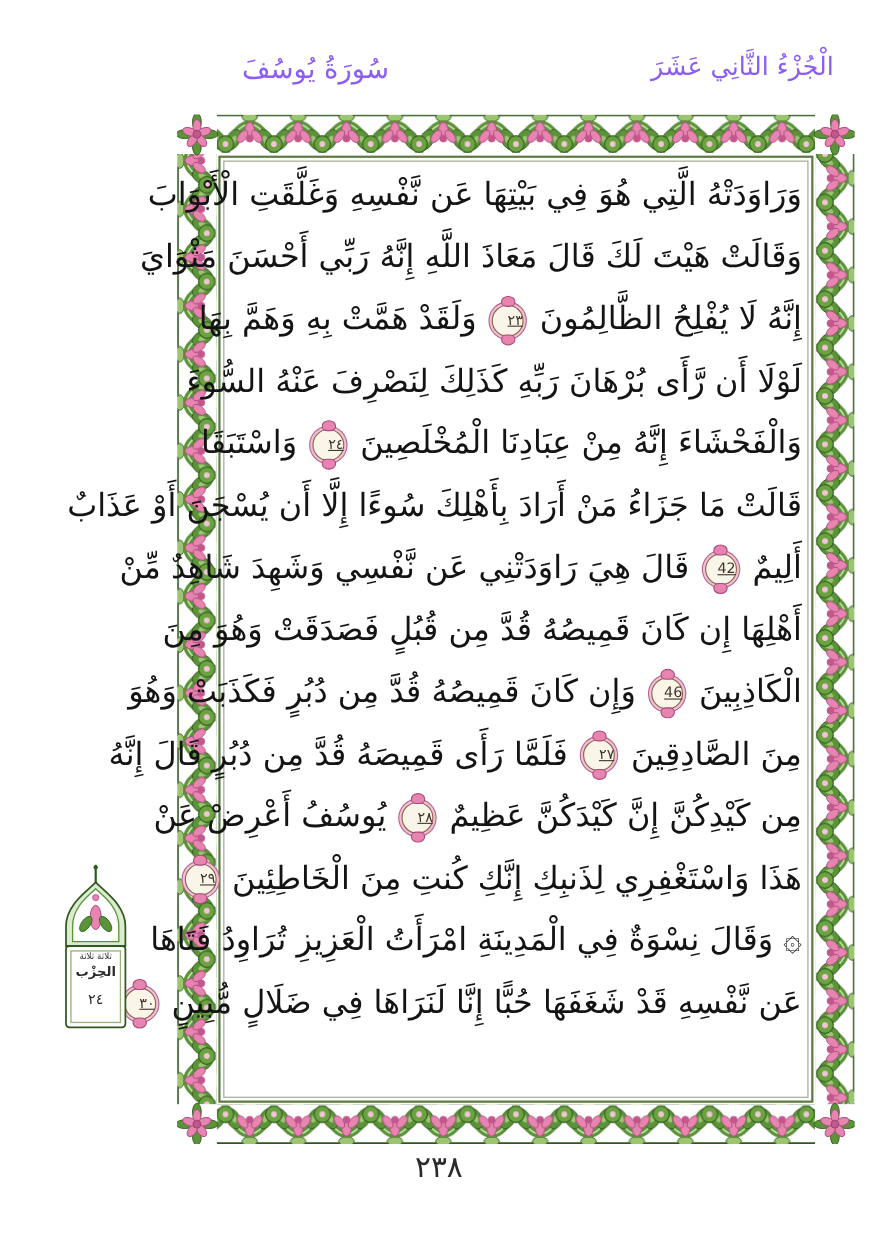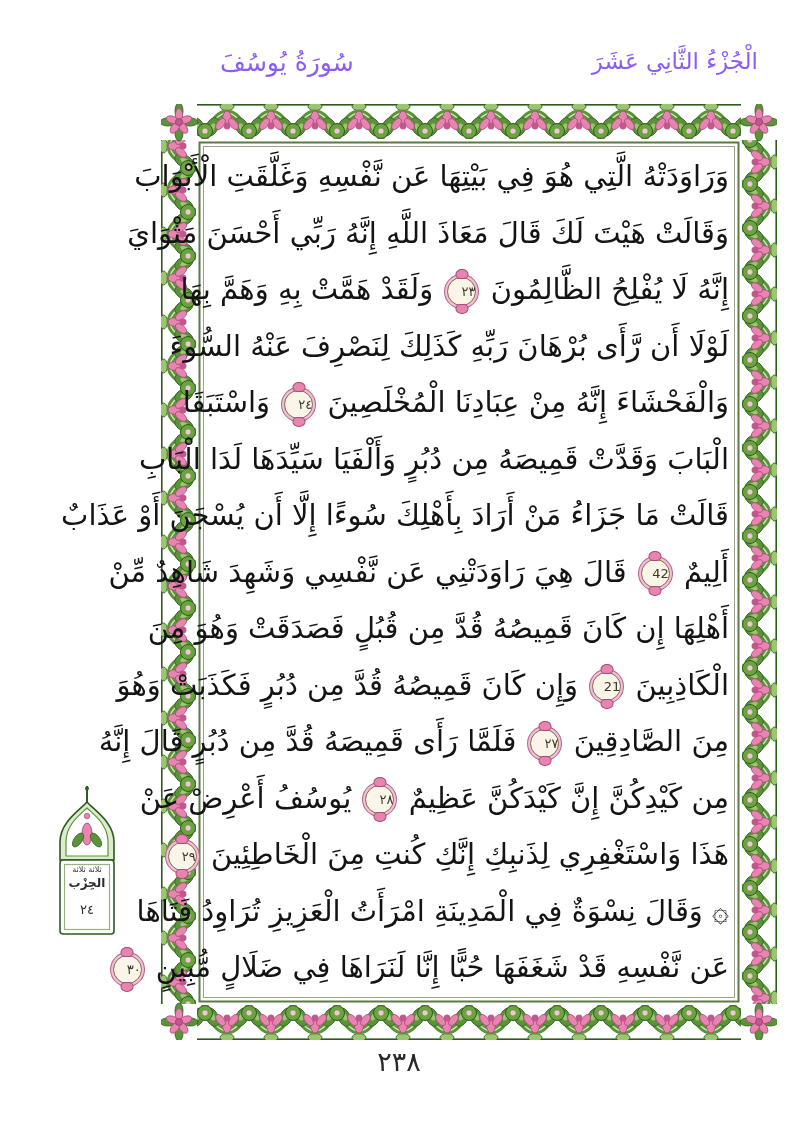--- a/index.html
+++ b/index.html
@@ -22,21 +22,21 @@
     height:56.5px;line-height:56.5px;font-size:29px;white-space:nowrap;
     text-align:justify;text-align-last:justify;-moz-text-align-last:justify;
     letter-spacing:0px;color:#141414;
   }
   .qline .seg{display:inline;}
   .ayah{
     display:inline-block;width:27px;height:27px;border-radius:50%;
     background:#faf5e9;border:1px solid #8d6146;
     box-shadow:0 0 0 2px #ecc3d6, 0 0 0 3px #b9628f;
     font-size:13px;line-height:27px;text-align:center;color:#40352a;
-    vertical-align:middle;position:relative;margin:0 5px;
+    vertical-align:middle;position:relative;margin:0 5px;text-decoration:underline;
   }
   .ayah::before,.ayah::after{
     content:"";position:absolute;left:50%;transform:translateX(-50%);
     width:11px;height:8px;background:#e784b0;border:1px solid #a84a7c;
     border-radius:50% 50% 40% 40%;
   }
   .ayah::before{top:-9px;}
   .ayah::after{bottom:-9px;border-radius:40% 40% 50% 50%;}
   
   .hizb{position:absolute;left:50px;top:786px;width:74px;height:172px;}
@@ -126,25 +126,24 @@
     <rect x="38.5" y="38.5" width="539" height="859" fill="#ffffff" stroke="#5b7a42" stroke-width="2"></rect>
     <rect x="42.5" y="42.5" width="531" height="851" fill="none" stroke="#9aa18c" stroke-width="1"></rect>
   </svg>
 
   <div class="text-area">
       <div class="qline" dir="rtl"><span class="seg">وَرَاوَدَتْهُ الَّتِي هُوَ فِي بَيْتِهَا عَن نَّفْسِهِ وَغَلَّقَتِ الْأَبْوَابَ</span> </div>
       <div class="qline" dir="rtl"><span class="seg">وَقَالَتْ هَيْتَ لَكَ قَالَ مَعَاذَ اللَّهِ إِنَّهُ رَبِّي أَحْسَنَ مَثْوَايَ</span> </div>
       <div class="qline" dir="rtl"><span class="seg">إِنَّهُ لَا يُفْلِحُ الظَّالِمُونَ</span> <span class="ayah">٢٣</span> <span class="seg">وَلَقَدْ هَمَّتْ بِهِ وَهَمَّ بِهَا</span> </div>
       <div class="qline" dir="rtl"><span class="seg">لَوْلَا أَن رَّأَى بُرْهَانَ رَبِّهِ كَذَلِكَ لِنَصْرِفَ عَنْهُ السُّوءَ</span> </div>
       <div class="qline" dir="rtl"><span class="seg">وَالْفَحْشَاءَ إِنَّهُ مِنْ عِبَادِنَا الْمُخْلَصِينَ</span> <span class="ayah">٢٤</span> <span class="seg">وَاسْتَبَقَا</span> </div>
-      <div class="qline" dir="rtl"><span class="seg">الْبَابَ وَقَدَّتْ قَمِيصَهُ مِن دُبُرٍ وَأَلْفَيَا سَيِّدَهَا لَدَا الْبَابِ</span> </div>
       <div class="qline" dir="rtl"><span class="seg">قَالَتْ مَا جَزَاءُ مَنْ أَرَادَ بِأَهْلِكَ سُوءًا إِلَّا أَن يُسْجَنَ أَوْ عَذَابٌ</span> </div>
       <div class="qline" dir="rtl"><span class="seg">أَلِيمٌ</span> <span class="ayah">42</span> <span class="seg">قَالَ هِيَ رَاوَدَتْنِي عَن نَّفْسِي وَشَهِدَ شَاهِدٌ مِّنْ</span> </div>
       <div class="qline" dir="rtl"><span class="seg">أَهْلِهَا إِن كَانَ قَمِيصُهُ قُدَّ مِن قُبُلٍ فَصَدَقَتْ وَهُوَ مِنَ</span> </div>
-      <div class="qline" dir="rtl"><span class="seg">الْكَاذِبِينَ</span> <span class="ayah">21</span> <span class="seg">وَإِن كَانَ قَمِيصُهُ قُدَّ مِن دُبُرٍ فَكَذَبَتْ وَهُوَ</span> </div>
+      <div class="qline" dir="rtl"><span class="seg">الْكَاذِبِينَ</span> <span class="ayah">46</span> <span class="seg">وَإِن كَانَ قَمِيصُهُ قُدَّ مِن دُبُرٍ فَكَذَبَتْ وَهُوَ</span> </div>
       <div class="qline" dir="rtl"><span class="seg">مِنَ الصَّادِقِينَ</span> <span class="ayah">٢٧</span> <span class="seg">فَلَمَّا رَأَى قَمِيصَهُ قُدَّ مِن دُبُرٍ قَالَ إِنَّهُ</span> </div>
       <div class="qline" dir="rtl"><span class="seg">مِن كَيْدِكُنَّ إِنَّ كَيْدَكُنَّ عَظِيمٌ</span> <span class="ayah">٢٨</span> <span class="seg">يُوسُفُ أَعْرِضْ عَنْ</span> </div>
       <div class="qline" dir="rtl"><span class="seg">هَذَا وَاسْتَغْفِرِي لِذَنبِكِ إِنَّكِ كُنتِ مِنَ الْخَاطِئِينَ</span> <span class="ayah">٢٩</span> </div>
       <div class="qline" dir="rtl"><span class="seg">۞ وَقَالَ نِسْوَةٌ فِي الْمَدِينَةِ امْرَأَتُ الْعَزِيزِ تُرَاوِدُ فَتَاهَا</span> </div>
       <div class="qline" dir="rtl"><span class="seg">عَن نَّفْسِهِ قَدْ شَغَفَهَا حُبًّا إِنَّا لَنَرَاهَا فِي ضَلَالٍ مُّبِينٍ</span> <span class="ayah">٣٠</span> </div>
     </div>
 </div>
 
 <div class="hizb">
   <svg width="74" height="172" viewBox="0 0 74 172" xmlns="http://www.w3.org/2000/svg">

